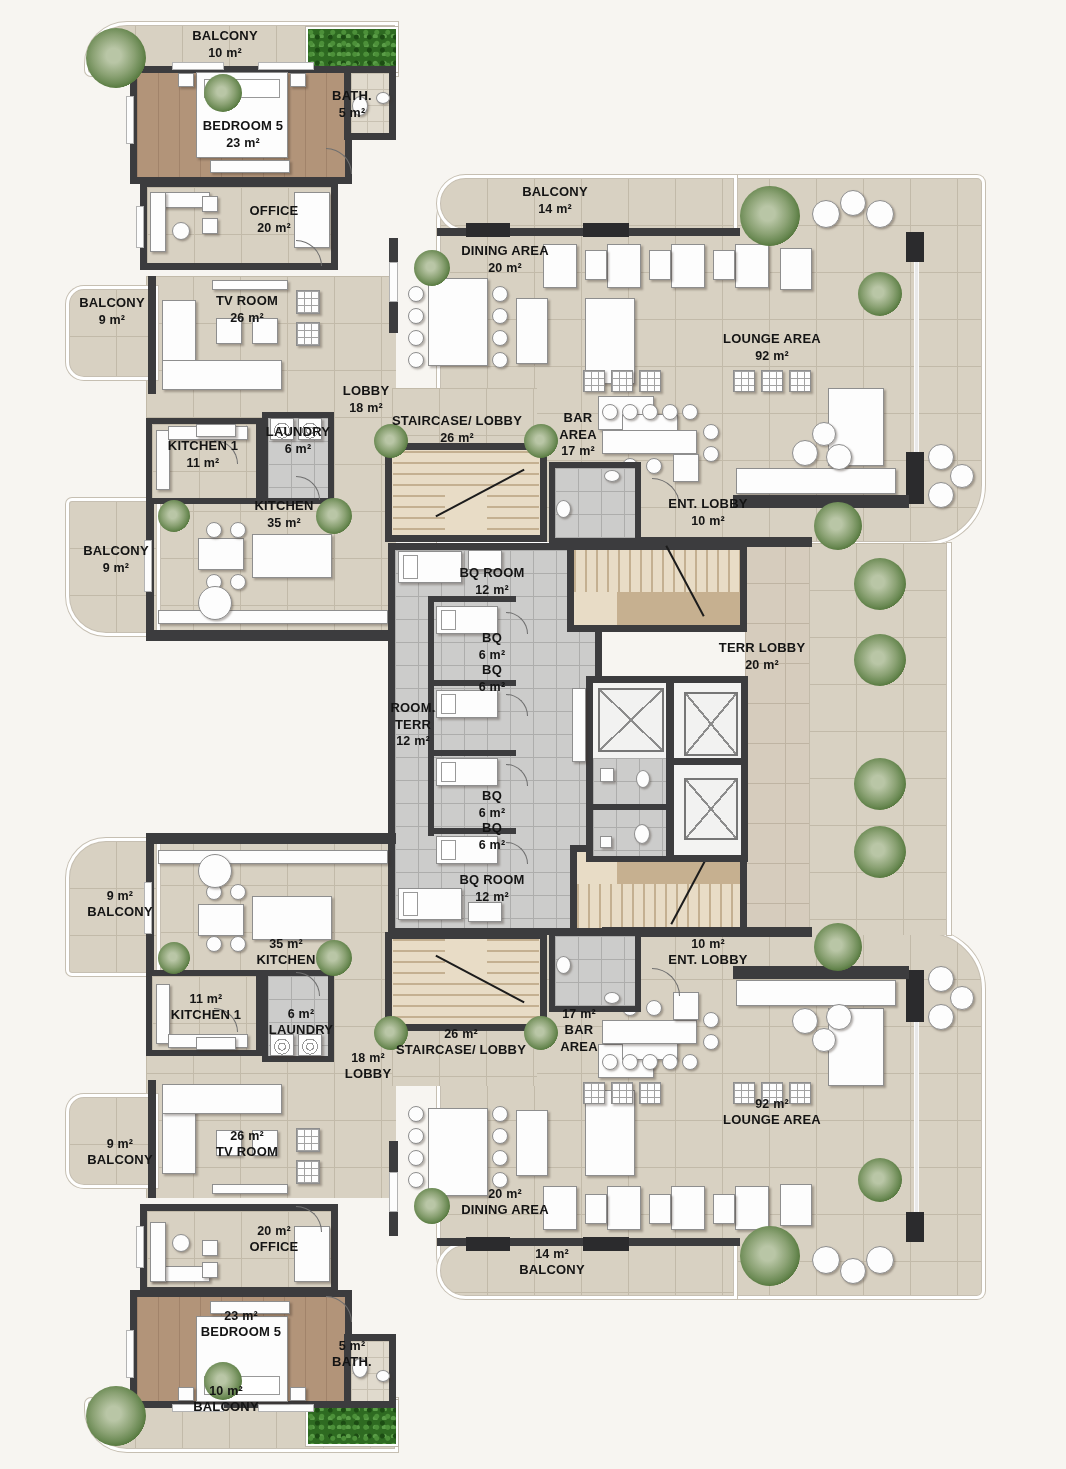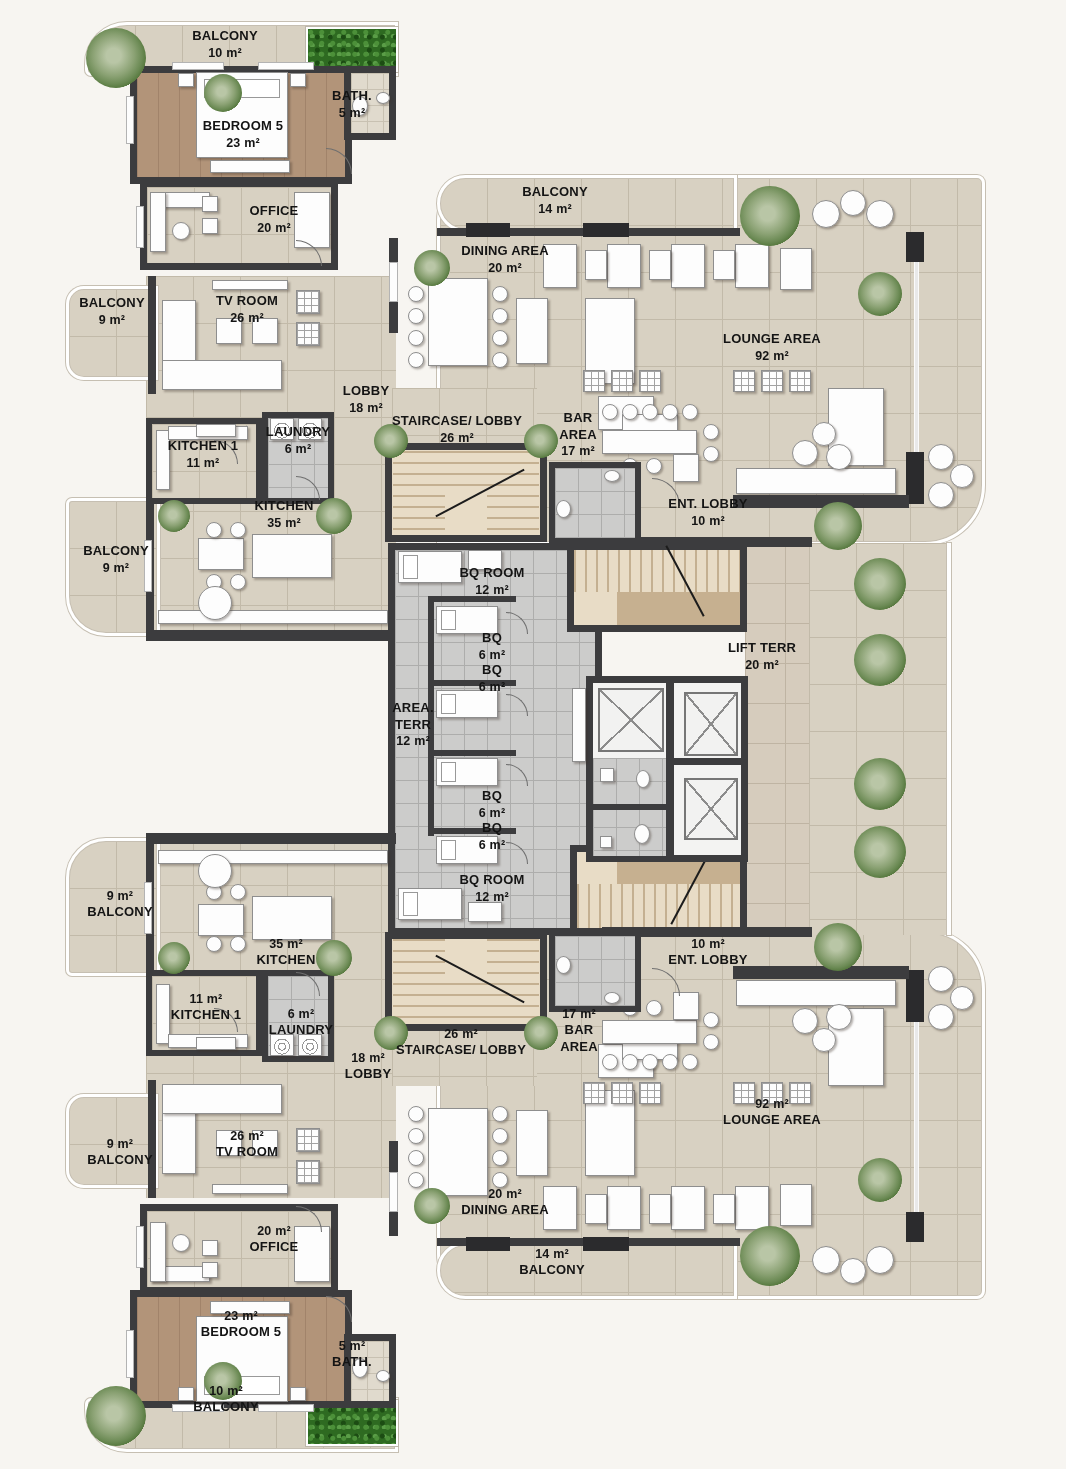--- a/index.html
+++ b/index.html
@@ -488,25 +488,25 @@
     </div>
   <div class="abs lb nw" style="left:492px;top:630px;">
       <span class="nm">BQ</span>
       <span class="ar">6 m²</span>
     </div>
   <div class="abs lb nw" style="left:492px;top:662px;">
       <span class="nm">BQ</span>
       <span class="ar">6 m²</span>
     </div>
   <div class="abs lb" style="left:413px;top:700px;width:52px;margin-left:-26px;transform:none;">
-      <span class="nm">AREA. TERR</span>
+      <span class="nm">ROOM. TERR</span>
       <span class="ar">12 m²</span>
     </div>
   <div class="abs lb nw" style="left:762px;top:640px;">
-      <span class="nm">LIFT TERR</span>
+      <span class="nm">TERR LOBBY</span>
       <span class="ar">20 m²</span>
     </div>
   <div class="abs lb nw" style="left:492px;top:788px;">
       <span class="nm">BQ</span>
       <span class="ar">6 m²</span>
     </div>
   <div class="abs lb nw" style="left:492px;top:820px;">
       <span class="nm">BQ</span>
       <span class="ar">6 m²</span>
     </div>

